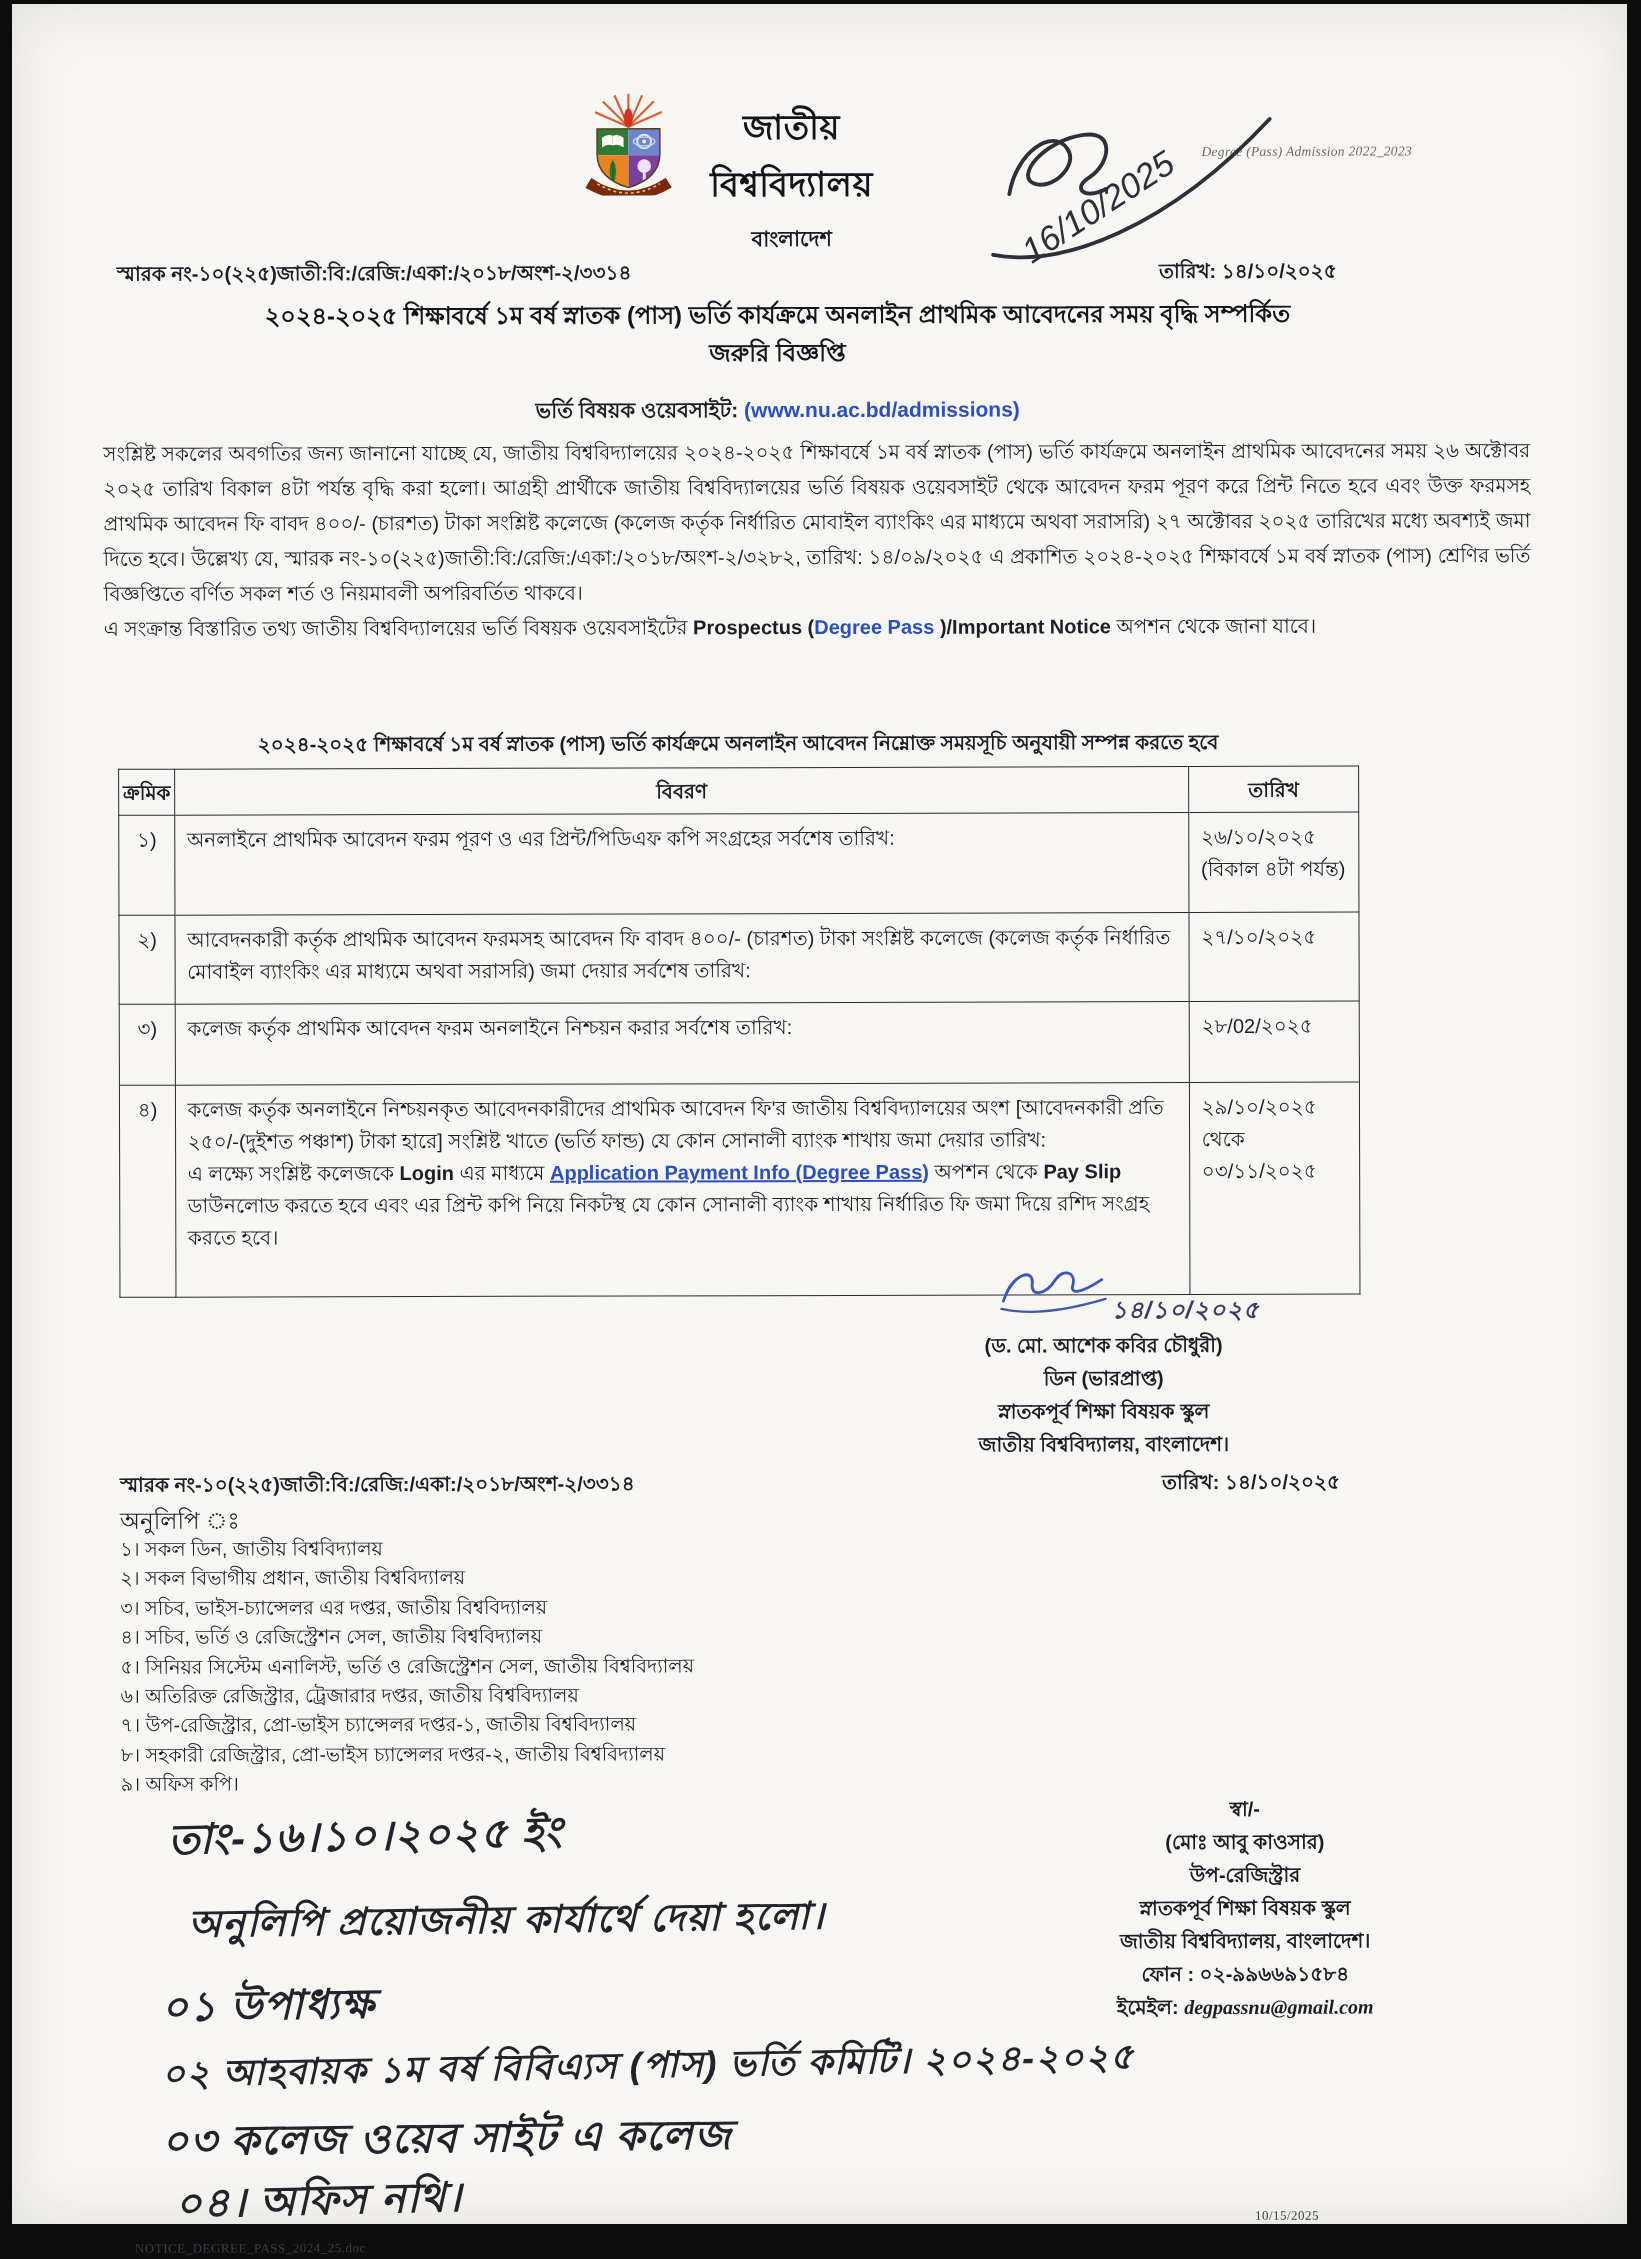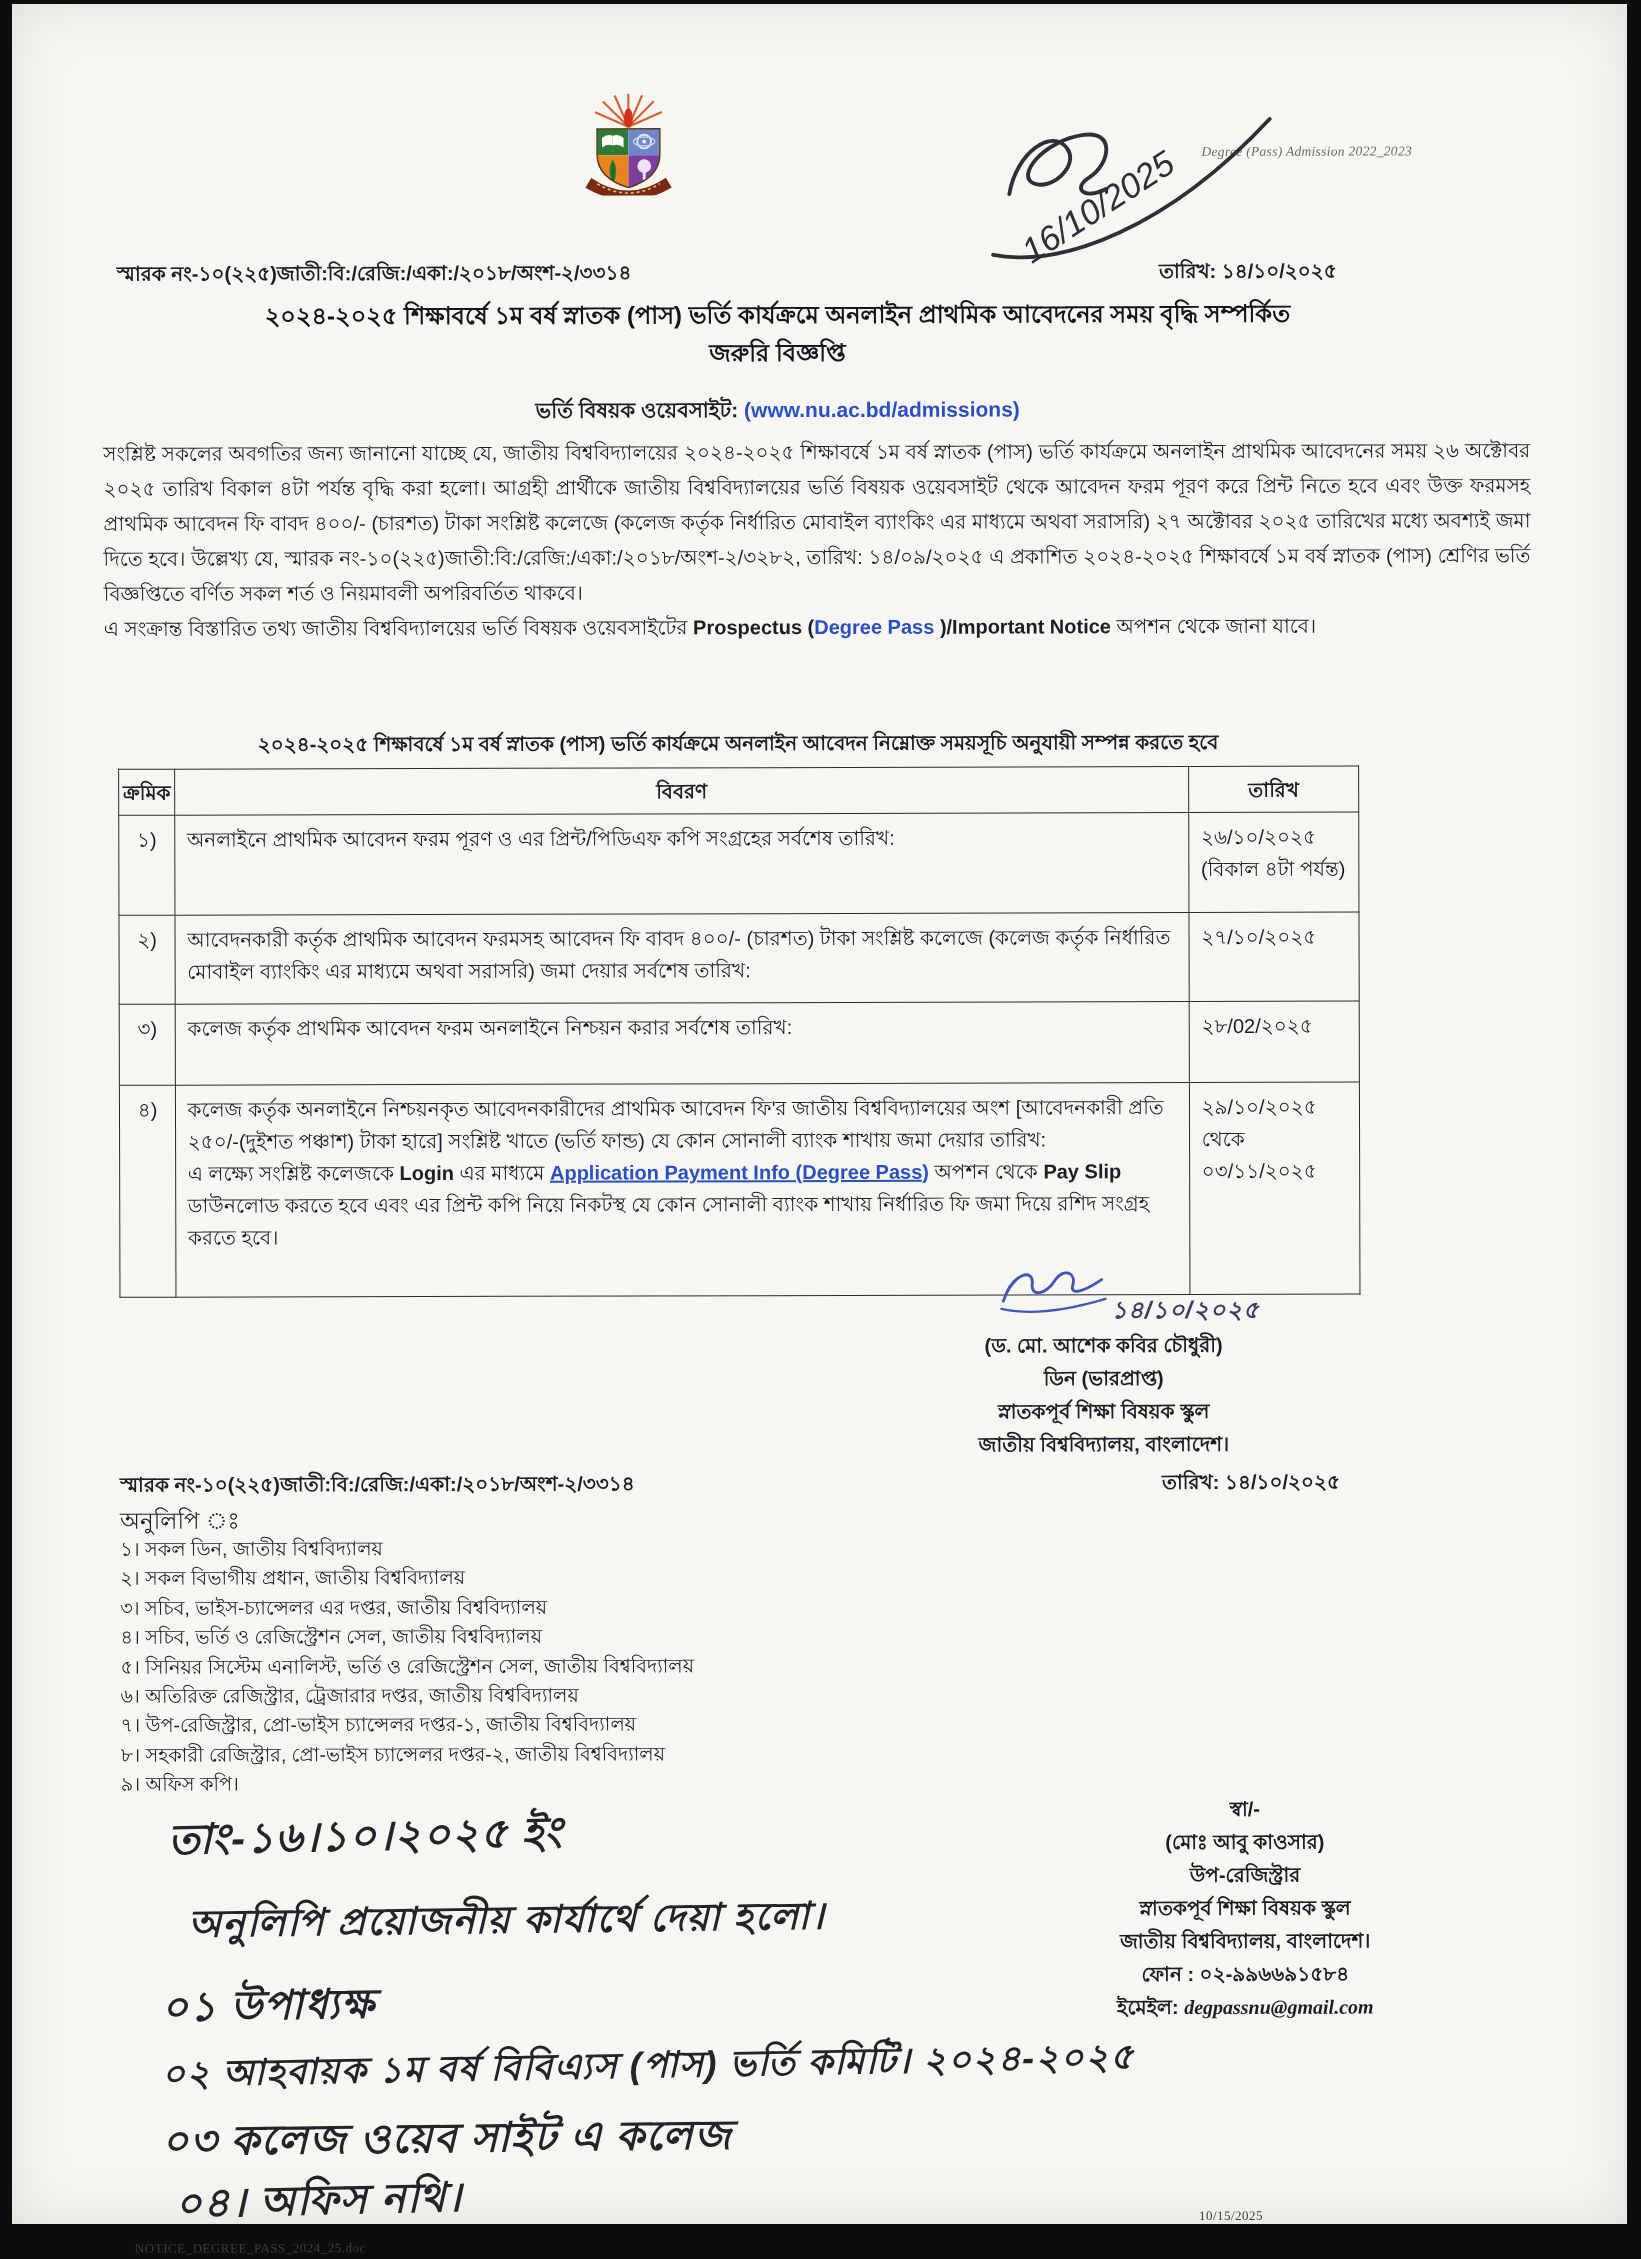--- a/index.html
+++ b/index.html
@@ -88,20 +88,24 @@
         <path d="M44,70 l0,20" stroke="#1d5a24" stroke-width="1.2"></path>
         <circle cx="76" cy="74" r="7" fill="#efe3f5"></circle>
         <rect x="74.5" y="80" width="3" height="8" fill="#efe3f5"></rect>
       </g>
       <path d="M28,36 h64 v26 q0,24 -32,34 q-32,-10 -32,-34 z" fill="none" stroke="#5a3a16" stroke-width="1.5"></path>
       <path d="M22,86 q38,26 76,0 l6,10 q-44,26 -88,0 z" fill="#7a2a12"></path>
       <path d="M28,92 q32,19 64,0" stroke="#e9c46a" stroke-width="1.6" fill="none" stroke-dasharray="3,3"></path>
     </svg>
   </div>
 
+  <div class="abs hgroup" style="left:676px;top:97px;width:212px;">
+    <div class="uni-name">জাতীয় বিশ্ববিদ্যালয়</div>
+    <div class="country">বাংলাদেশ</div>
+  </div>
 
   <div class="abs memo-row" style="left:107px;top:253px;width:1220px;">
     <span>স্মারক নং-১০(২২৫)জাতী:বি:/রেজি:/একা:/২০১৮/অংশ-২/৩৩১৪</span>
     <span>তারিখ: ১৪/১০/২০২৫</span>
   </div>
 
   <div class="abs title" style="left:48px;top:292px;width:1439px;">
     <div>২০২৪-২০২৫ শিক্ষাবর্ষে ১ম বর্ষ স্নাতক (পাস) ভর্তি কার্যক্রমে অনলাইন প্রাথমিক আবেদনের সময় বৃদ্ধি সম্পর্কিত</div>
     <div>জরুরি বিজ্ঞপ্তি</div>
   </div>
@@ -205,17 +209,17 @@
   </div>
 
   <div class="abs hand hw1" style="left:154px;top:1798px;">তাং-১৬।১০।২০২৫ ইং</div>
   <div class="abs hand hw2" style="left:174px;top:1885px;">অনুলিপি প্রয়োজনীয় কার্যার্থে দেয়া হলো।</div>
   <div class="abs hand hw3" style="left:147px;top:1968px;">০১ উপাধ্যক্ষ</div>
   <div class="abs hand hw4" style="left:147px;top:2033px;">০২ আহবায়ক ১ম বর্ষ বিবিএ্যস (পাস) ভর্তি কমিটি। ২০২৪-২০২৫</div>
   <div class="abs hand hw5" style="left:147px;top:2101px;">০৩ কলেজ ওয়েব সাইট এ কলেজ</div>
   <div class="abs hand hw6" style="left:160px;top:2163px;">০৪। অফিস নথি।</div>
 
   <div class="abs foot" style="left:120px;top:2203px;margin-top:32px;">NOTICE_DEGREE_PASS_2024_25.doc</div>
-  <div class="abs foot" style="left:1184px;top:2205px;">10/15/2025</div>
+  <div class="abs foot" style="left:1240px;top:2205px;">10/15/2025</div>
 
 </div>
 </div>
 
 
 </body></html>

